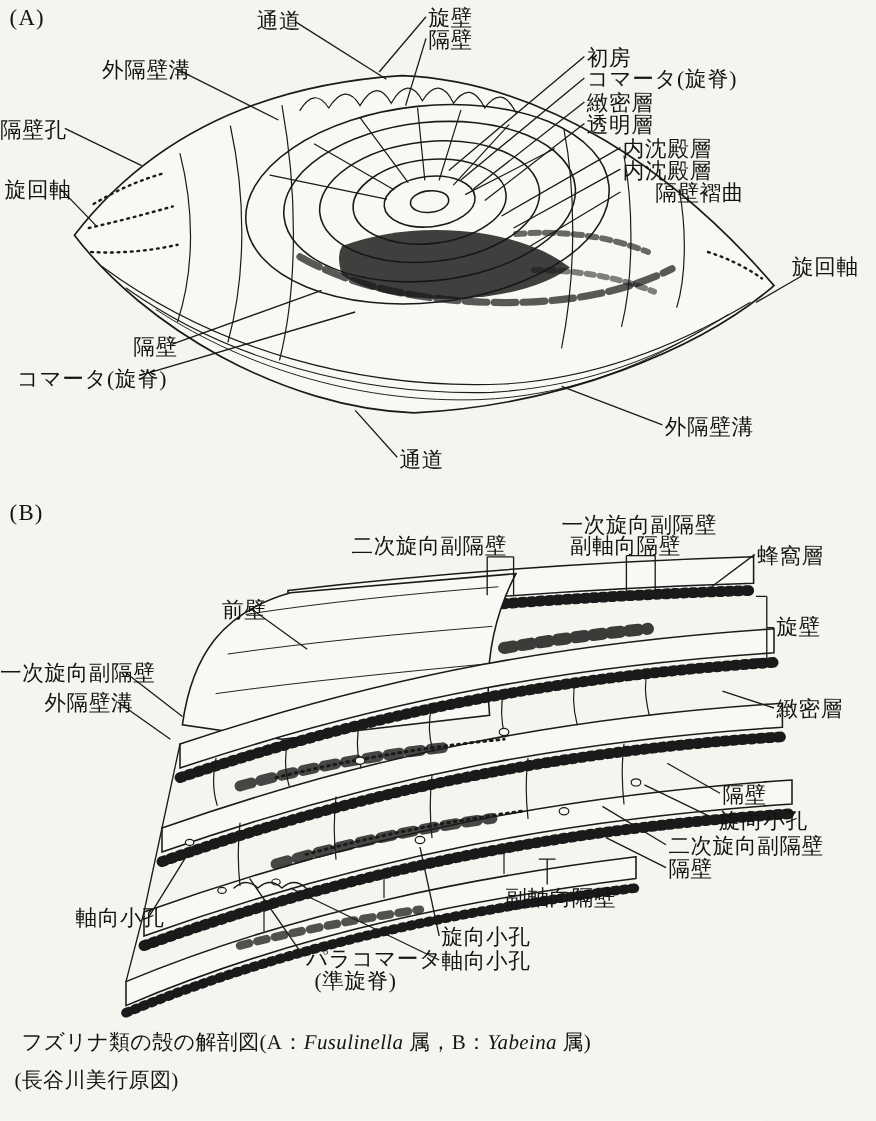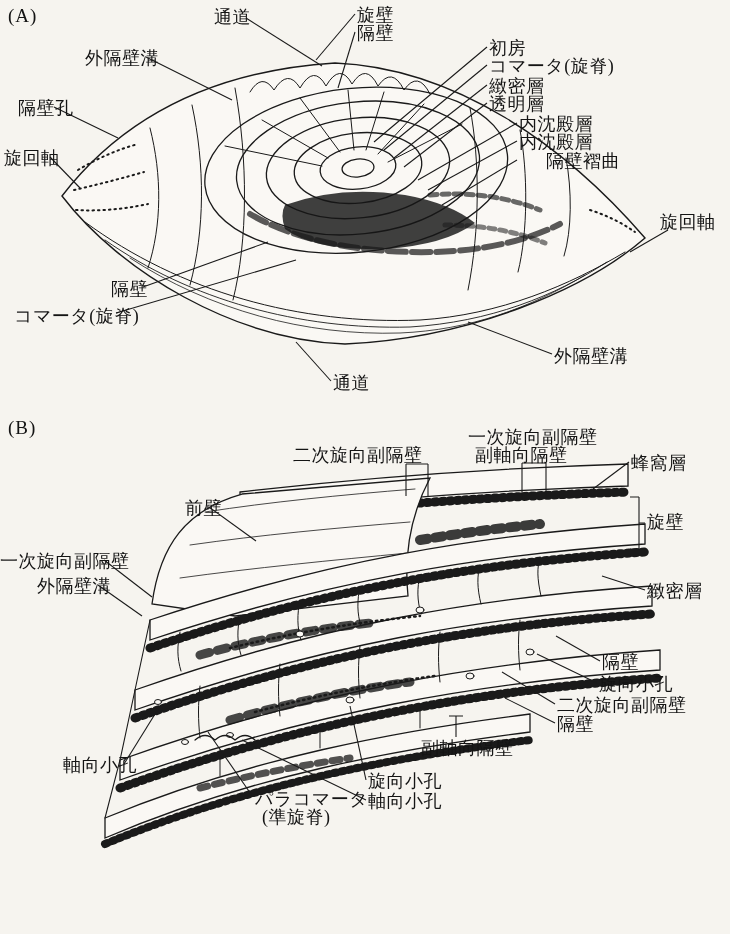--- a/index.html
+++ b/index.html
@@ -181,21 +181,21 @@
 
   <div class="lbl marker" style="left:8px;top:6px">(A)</div>
   <div class="lbl" style="left:214px;top:8px">通道</div>
   <div class="lbl" style="left:357px;top:6px">旋壁</div>
   <div class="lbl" style="left:357px;top:24px">隔壁</div>
   <div class="lbl" style="left:85px;top:49px">外隔壁溝</div>
   <div class="lbl" style="left:489px;top:39px">初房</div>
   <div class="lbl" style="left:489px;top:57px">コマータ(旋脊)</div>
   <div class="lbl" style="left:489px;top:77px">緻密層</div>
   <div class="lbl" style="left:489px;top:95px">透明層</div>
-  <div class="lbl" style="left:18px;top:99px">隔壁孔</div>
+  <div class="lbl" style="left:0;top:99px">隔壁孔</div>
   <div class="lbl" style="left:519px;top:115px">内沈殿層</div>
   <div class="lbl" style="left:519px;top:133px">内沈殿層</div>
   <div class="lbl" style="left:4px;top:149px">旋回軸</div>
   <div class="lbl" style="left:546px;top:152px">隔壁褶曲</div>
   <div class="lbl" style="left:660px;top:213px">旋回軸</div>
   <div class="lbl" style="left:111px;top:280px">隔壁</div>
   <div class="lbl" style="left:14px;top:307px">コマータ(旋脊)</div>
   <div class="lbl" style="left:554px;top:347px">外隔壁溝</div>
   <div class="lbl" style="left:333px;top:374px">通道</div>
 
@@ -213,14 +213,16 @@
   <div class="lbl" style="left:599px;top:675px">旋向小孔</div>
   <div class="lbl" style="left:557px;top:696px">二次旋向副隔壁</div>
   <div class="lbl" style="left:557px;top:715px">隔壁</div>
   <div class="lbl" style="left:421px;top:739px">副軸向隔壁</div>
   <div class="lbl" style="left:63px;top:756px">軸向小孔</div>
   <div class="lbl" style="left:368px;top:772px">旋向小孔</div>
   <div class="lbl" style="left:368px;top:792px">軸向小孔</div>
   <div class="lbl" style="left:255px;top:790px">パラコマータ</div>
   <div class="lbl" style="left:262px;top:808px">(準旋脊)</div>
 
+  <div class="caption" style="left:18px;top:856px"><span>フズリナ類の殻の解剖図(A：</span><span class="genus">Fusulinella</span><span> 属，B：</span><span class="genus">Yabeina</span><span> 属)</span></div>
+  <div class="caption" style="left:12px;top:888px">(長谷川美行原図)</div>
 
 </div>
 
 </body></html>

